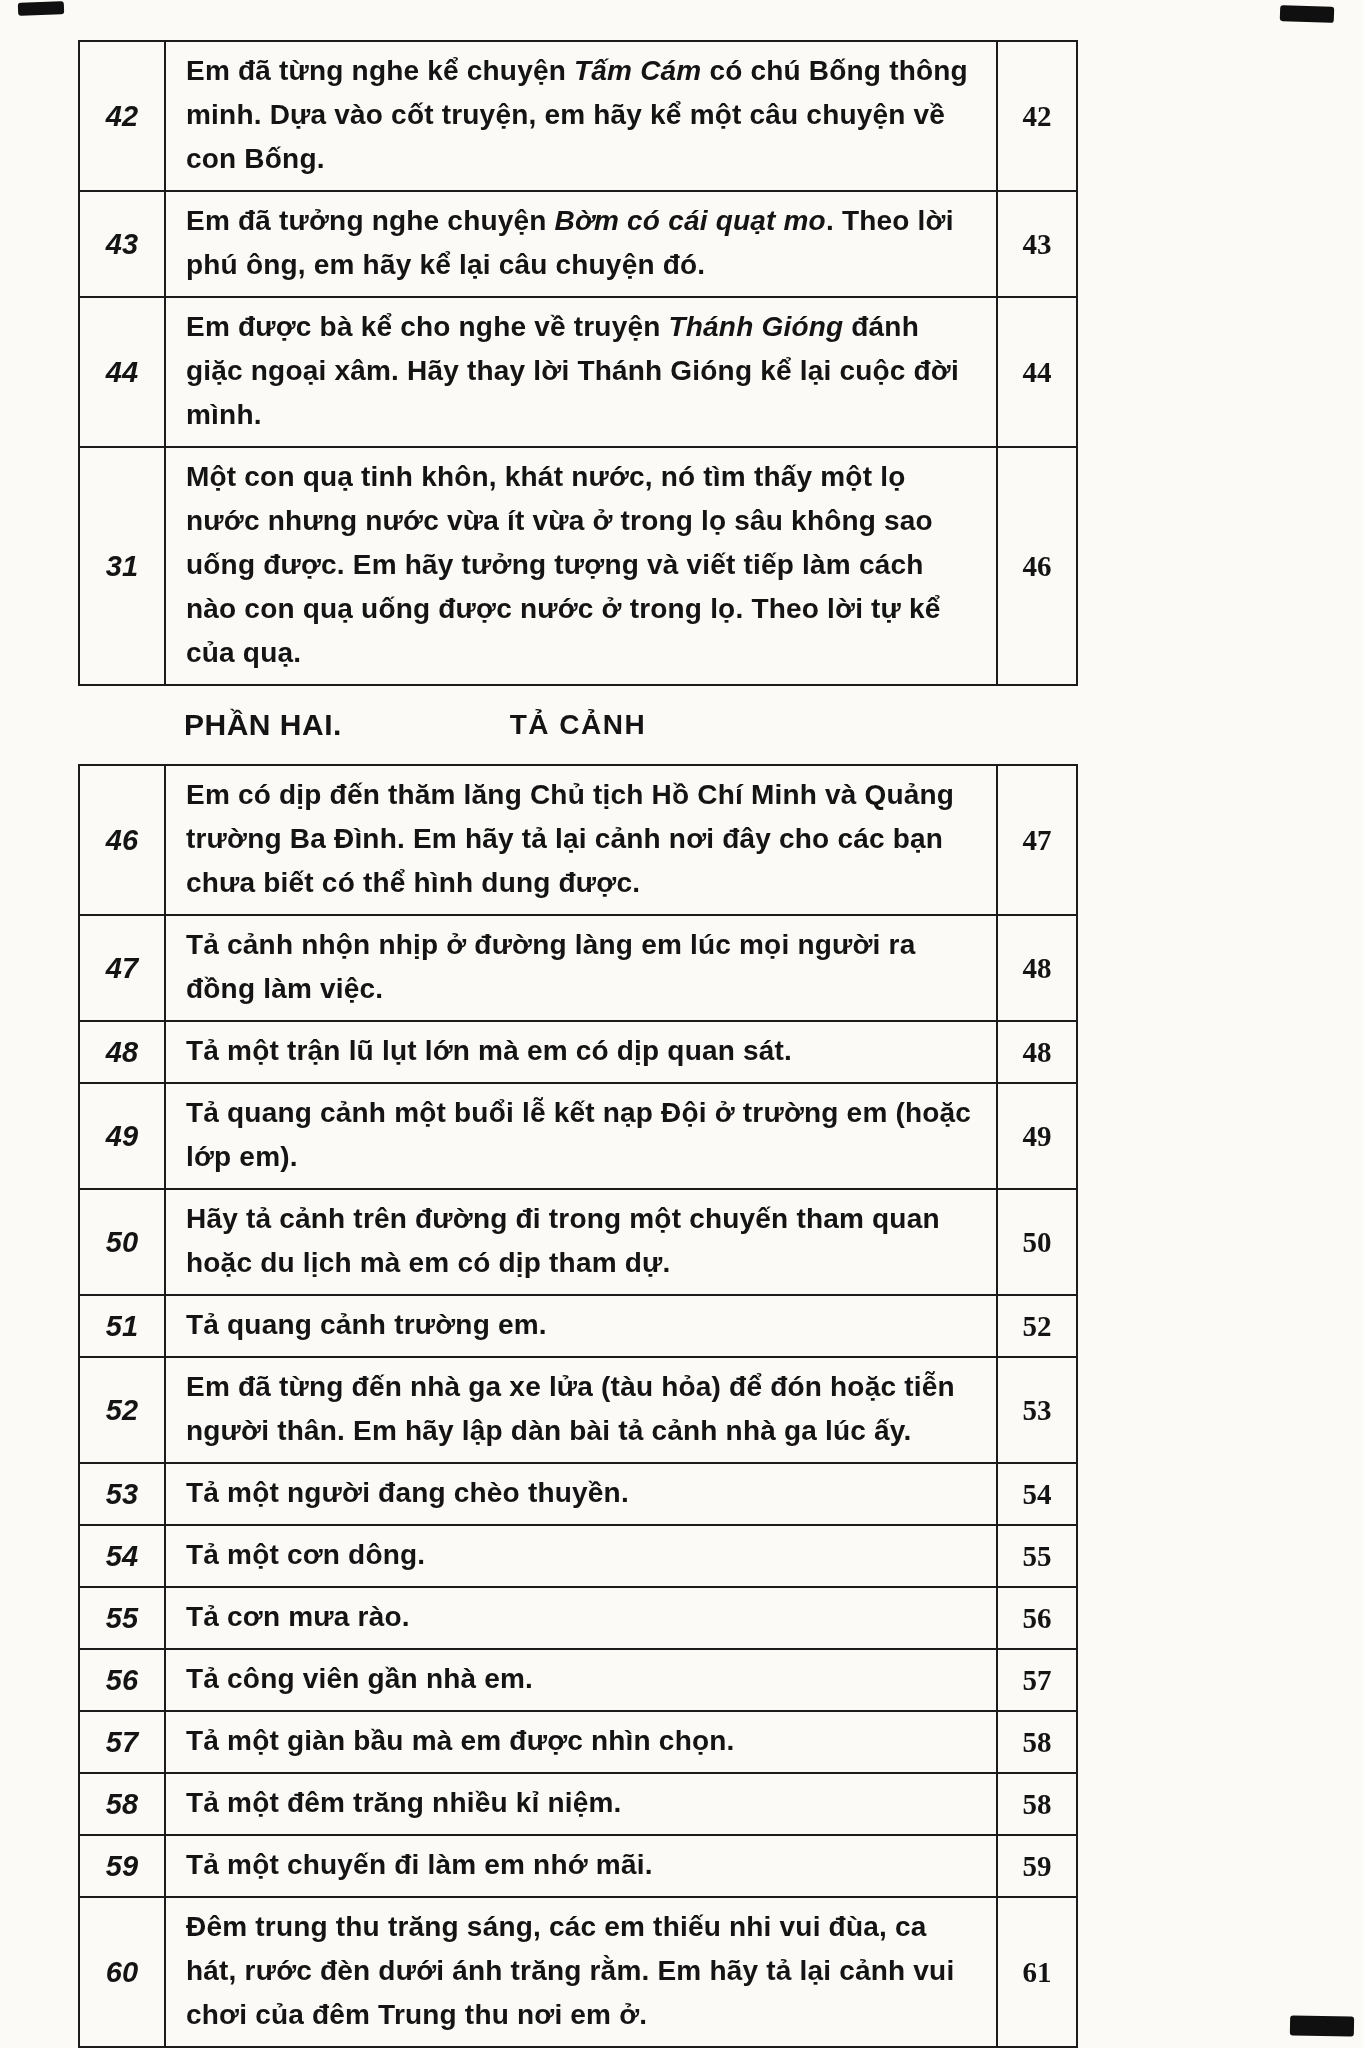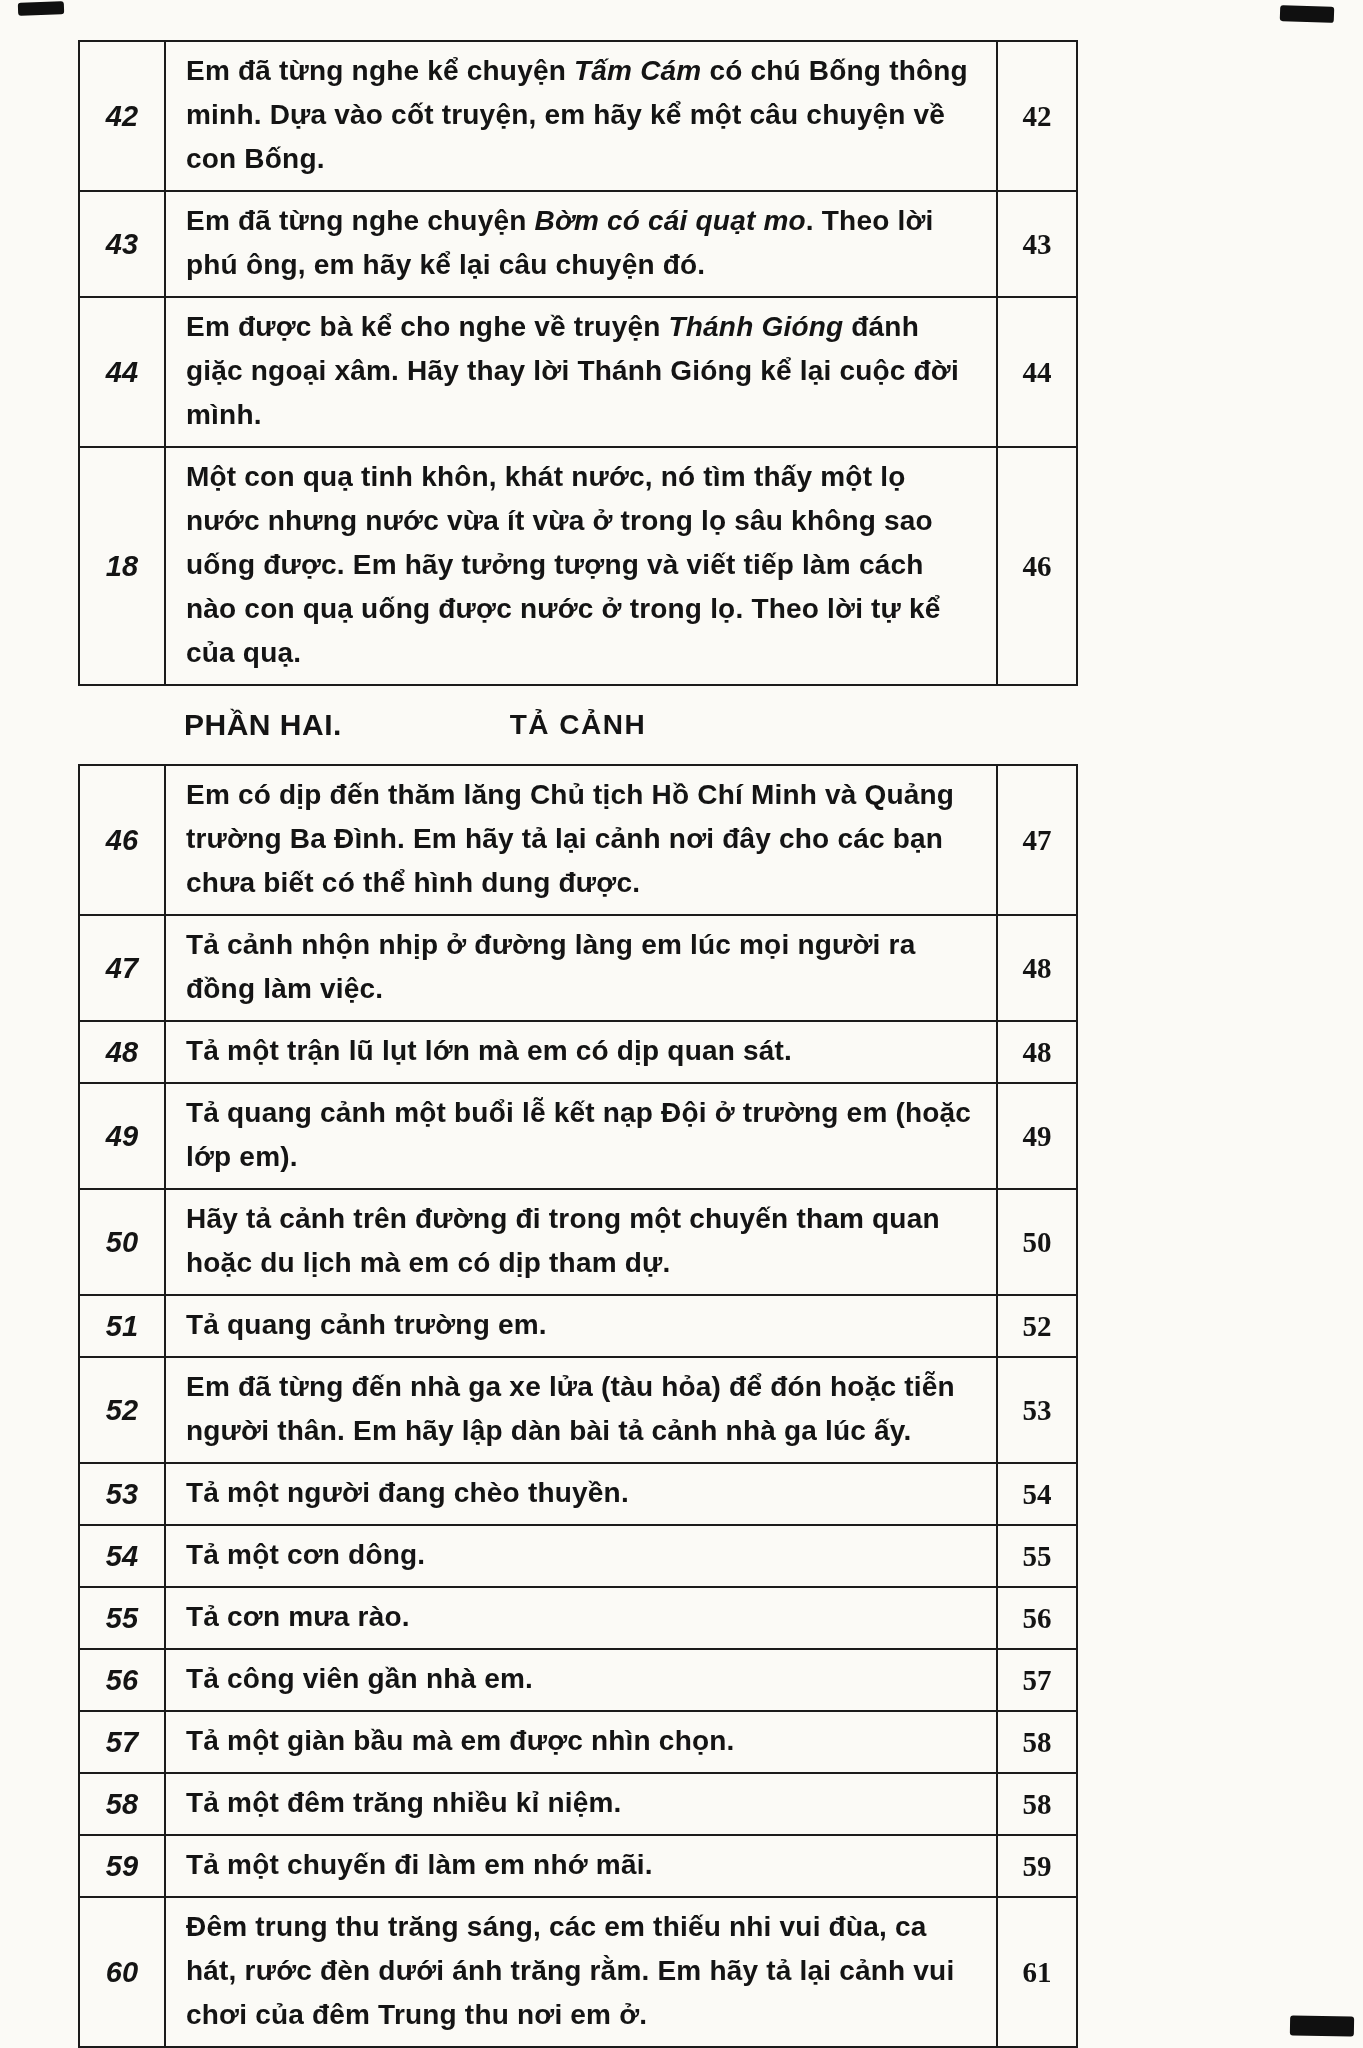--- a/index.html
+++ b/index.html
@@ -107,30 +107,30 @@
 
   <table class="toc top-table">
     <tbody id="toc-top-body">
         <tr>
           <td class="col-num">42</td>
           <td class="col-text"><span>Em đã từng nghe kể chuyện </span><span class="it">Tấm Cám</span><span> có chú Bống thông minh. Dựa vào cốt truyện, em hãy kể một câu chuyện về con Bống.</span></td>
           <td class="col-page">42</td>
         </tr>
         <tr>
           <td class="col-num">43</td>
-          <td class="col-text"><span>Em đã từng nghe chuyện </span><span class="it">Bờm có cái quạt mo</span><span>. Theo lời phú ông, em hãy kể lại câu chuyện đó.</span></td>
+          <td class="col-text"><span>Em đã tưởng nghe chuyện </span><span class="it">Bờm có cái quạt mo</span><span>. Theo lời phú ông, em hãy kể lại câu chuyện đó.</span></td>
           <td class="col-page">43</td>
         </tr>
         <tr>
           <td class="col-num">44</td>
           <td class="col-text"><span>Em được bà kể cho nghe về truyện </span><span class="it">Thánh Gióng</span><span> đánh giặc ngoại xâm. Hãy thay lời Thánh Gióng kể lại cuộc đời mình.</span></td>
           <td class="col-page">44</td>
         </tr>
         <tr>
-          <td class="col-num">18</td>
+          <td class="col-num">31</td>
           <td class="col-text"><span>Một con quạ tinh khôn, khát nước, nó tìm thấy một lọ nước nhưng nước vừa ít vừa ở trong lọ sâu không sao uống được. Em hãy tưởng tượng và viết tiếp làm cách nào con quạ uống được nước ở trong lọ. Theo lời tự kể của quạ.</span></td>
           <td class="col-page">46</td>
         </tr>
       </tbody>
   </table>
 
   <div class="section-band">
     <span class="section-label">PHẦN HAI.</span>
     <span class="section-title">TẢ CẢNH</span>
   </div>

